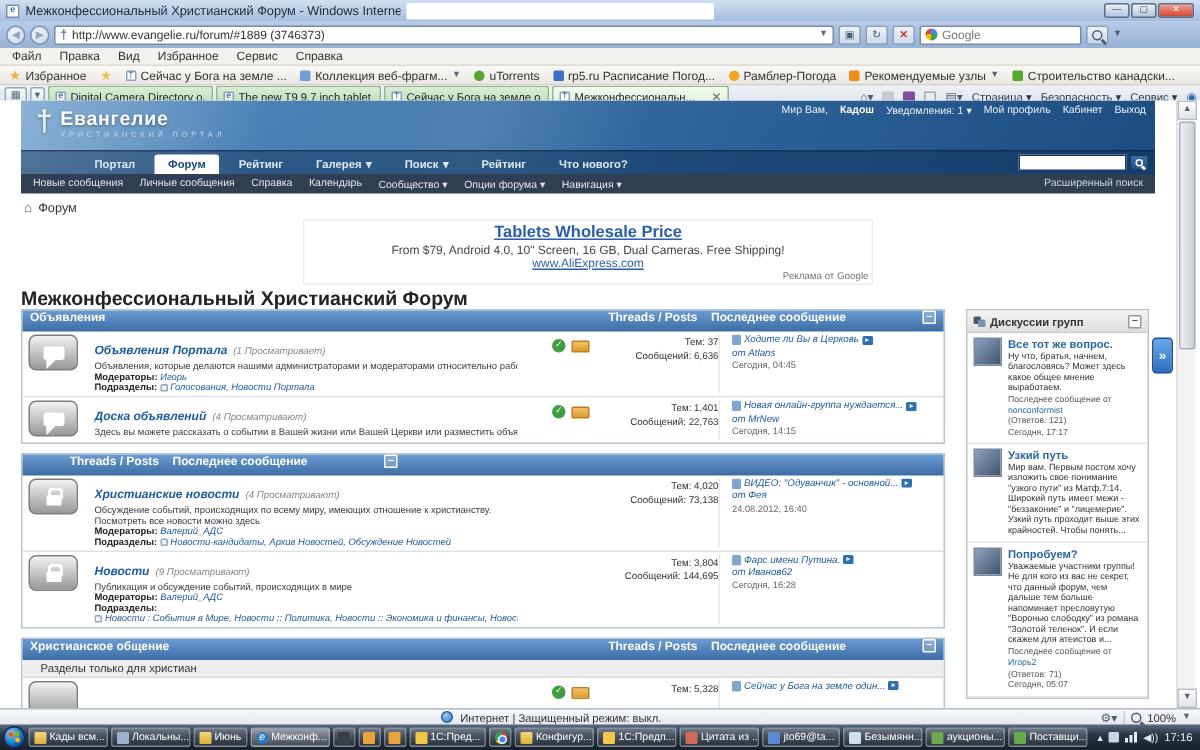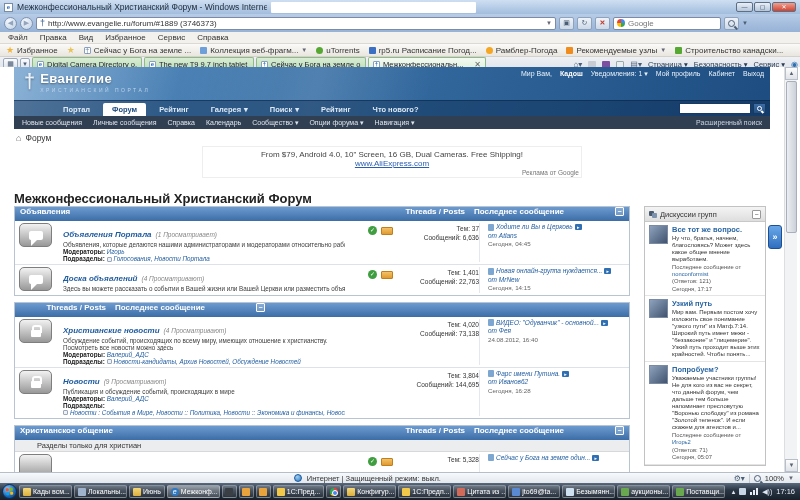--- a/index.html
+++ b/index.html
@@ -126,21 +126,21 @@
 .section{border:1px solid #b9c4d2;margin-bottom:6px;background:#fff;}
 .shead{height:14px;background:linear-gradient(#6b9bd0,#3d6da6);display:flex;
   color:#fff;font-size:8px;font-weight:bold;padding:0 5px;}
 .sh-title{flex:1;}
 .sh-threads{width:86px;text-align:right;}
 .sh-last{width:146px;padding-left:9px;}
 .sh-col{width:13px;display:flex;justify-content:flex-end;}
 .colbtn{width:9px;height:9px;border:1px solid #fff;border-radius:1px;background:rgba(255,255,255,.2);
   color:#fff;font-size:7px;line-height:7px;text-align:center;}
 .snote{height:12px;background:#ecedef;border-bottom:1px solid #d8d8d8;font-size:7.5px;color:#333;
-  display:flex;align-items:center;padding:0 22px;}
+  display:flex;align-items:center;padding:0 12px;}
 .frow{display:flex;padding:2px 4px;border-bottom:1px solid #dde2e8;}
 .frow:last-child{border-bottom:none;}
 .ficell{width:40px;}
 .fbtn{width:33px;height:24px;border-radius:5px;border:1px solid #7e7e7e;
   background:linear-gradient(#f2f2f2,#989898);display:flex;align-items:center;justify-content:center;}
 .sp{width:14px;height:9px;background:#fff;border-radius:2px;position:relative;}
 .sp::after{content:"";position:absolute;left:2px;top:9px;border:3px solid transparent;border-top-color:#fff;border-left-color:#fff;}
 .lk{width:10px;height:7px;background:#fff;border-radius:1px;position:relative;margin-top:5px;}
 .lk::before{content:"";position:absolute;left:1px;top:-5px;width:6px;height:6px;
   border:2px solid #fff;border-bottom:none;border-radius:3px 3px 0 0;}
@@ -160,21 +160,21 @@
 .flast{width:146px;padding-left:8px;font-size:6.5px;line-height:8.5px;border-left:1px solid #e4e8ed;}
 .goico{display:inline-block;width:7px;height:6px;background:#2f6fb2;border-radius:1px;color:#fff;
   font-size:5px;line-height:6px;text-align:center;vertical-align:middle;margin-left:2px;}
 .thico{display:inline-block;width:6px;height:7px;background:#7da7d0;border-radius:1px;margin-right:2px;vertical-align:middle;}
 .ftime{color:#666;font-size:6.2px;}
 .h27{min-height:27px;}.h25{min-height:25px;}.h37{min-height:37px;}.h39{min-height:39px;}.h34{min-height:34px;}
 
 
 .sidebar{width:122px;margin-left:14px;border:1px solid #c2c2c2;background:#fff;}
 .sbhead{height:15px;background:linear-gradient(#f4f4f4,#dedede);border-bottom:1px solid #c8c8c8;
-  display:flex;align-items:center;gap:3px;padding:0 4px;font-size:7.5px;font-weight:normal;color:#333;}
+  display:flex;align-items:center;gap:3px;padding:0 4px;font-size:7.5px;font-weight:bold;color:#333;}
 .grpic{width:8px;height:7px;position:relative;}
 .grpic::before,.grpic::after{content:"";position:absolute;width:5px;height:5px;background:#4a5a6e;border-radius:1px;}
 .grpic::after{left:3px;top:2px;background:#7d92ad;}
 .sbmin{margin-left:auto;width:9px;height:9px;border:1px solid #999;border-radius:1px;font-size:7px;
   line-height:7px;text-align:center;color:#555;background:#fff;}
 .sbitem{padding:3px 4px;border-bottom:1px solid #e4e4e4;display:flex;gap:4px;}
 .av{width:19px;height:19px;flex:none;background:linear-gradient(135deg,#8ea2bd,#41536f);border:1px solid #7a8aa0;}
 .sbbody{min-width:0;}
 .sbtitle{font-size:7.5px;font-weight:bold;color:#2a66a3;}
 .sbtext{font-size:6px;line-height:7px;color:#333;margin-top:1px;}
@@ -397,20 +397,21 @@
       <span class="right">Расширенный поиск</span>
     </div>
 
     <div class="crumb">
       <span class="home">⌂</span>
       <span>Форум</span>
     </div>
 
     <div class="adwrap">
       <div class="adbox">
+        <div class="adtitle">Tablets Wholesale Price</div>
         <div class="adline">From $79, Android 4.0, 10" Screen, 16 GB, Dual Cameras. Free Shipping!</div>
         <div class="adurl">www.AliExpress.com</div>
         <div class="adsponsor">Реклама от Google</div>
       </div>
     </div>
 
     <div class="ptitle">Межконфессиональный Христианский Форум</div>
 
     <div class="mainrow">
 

